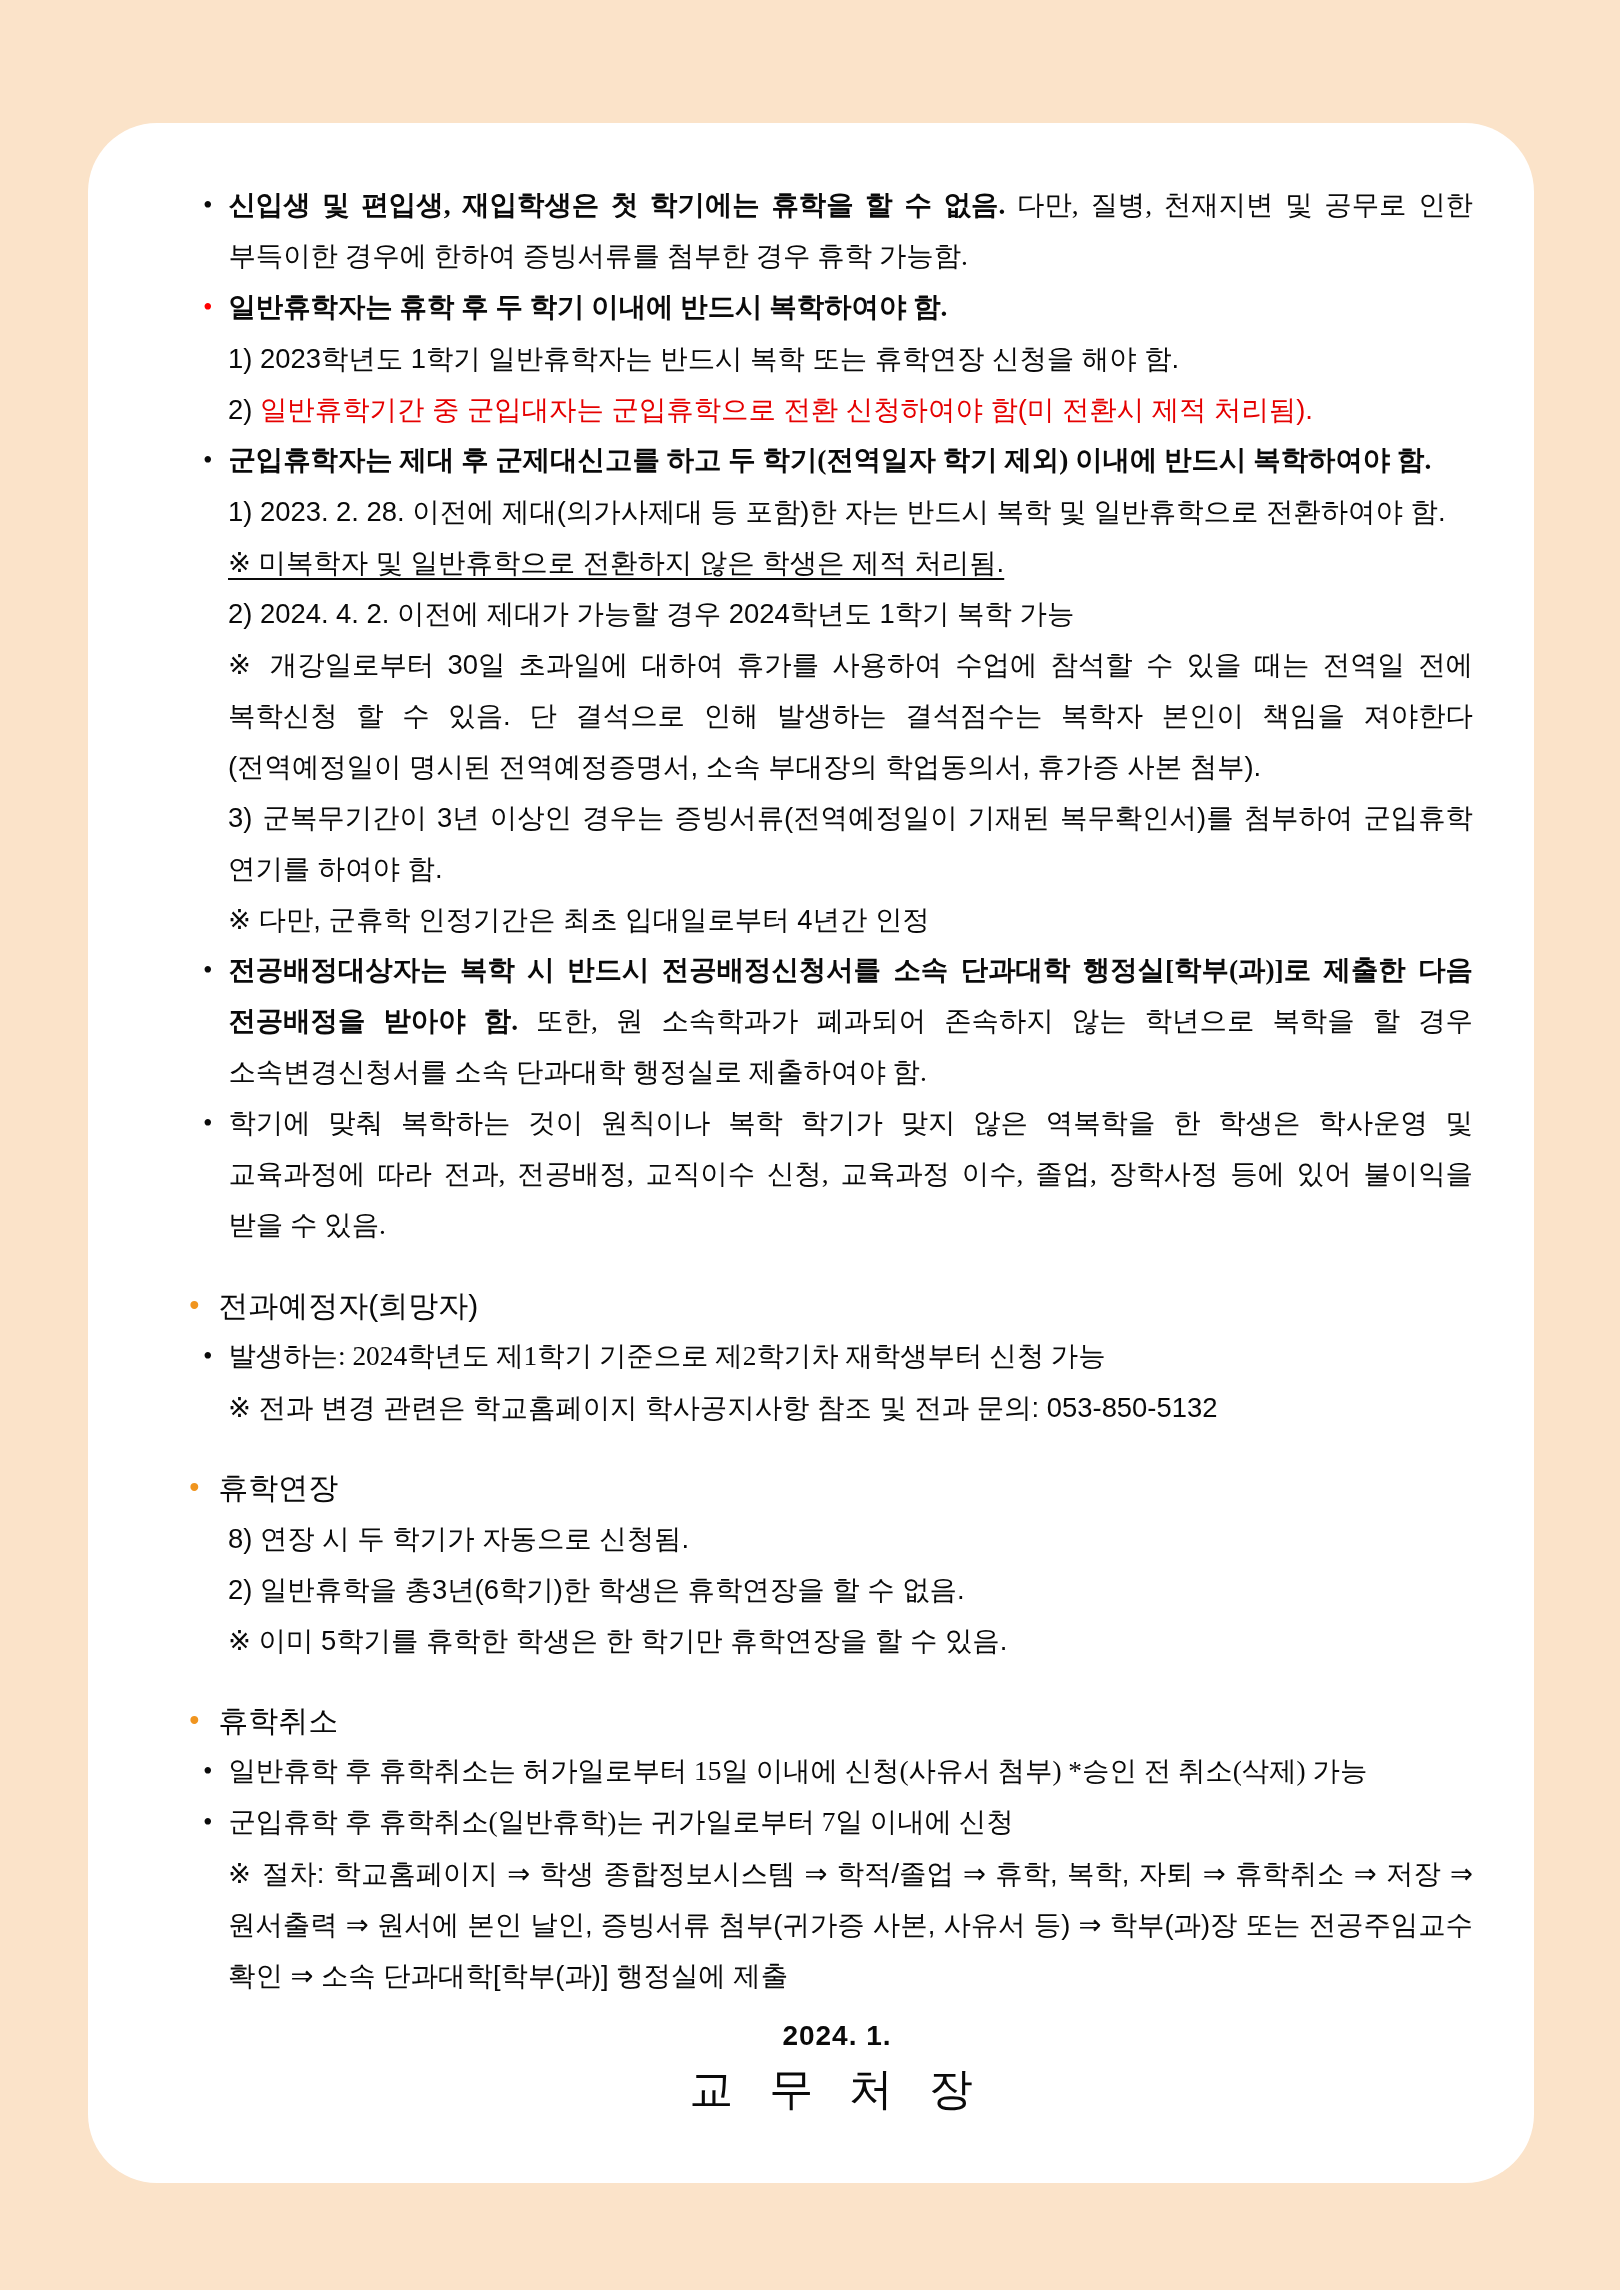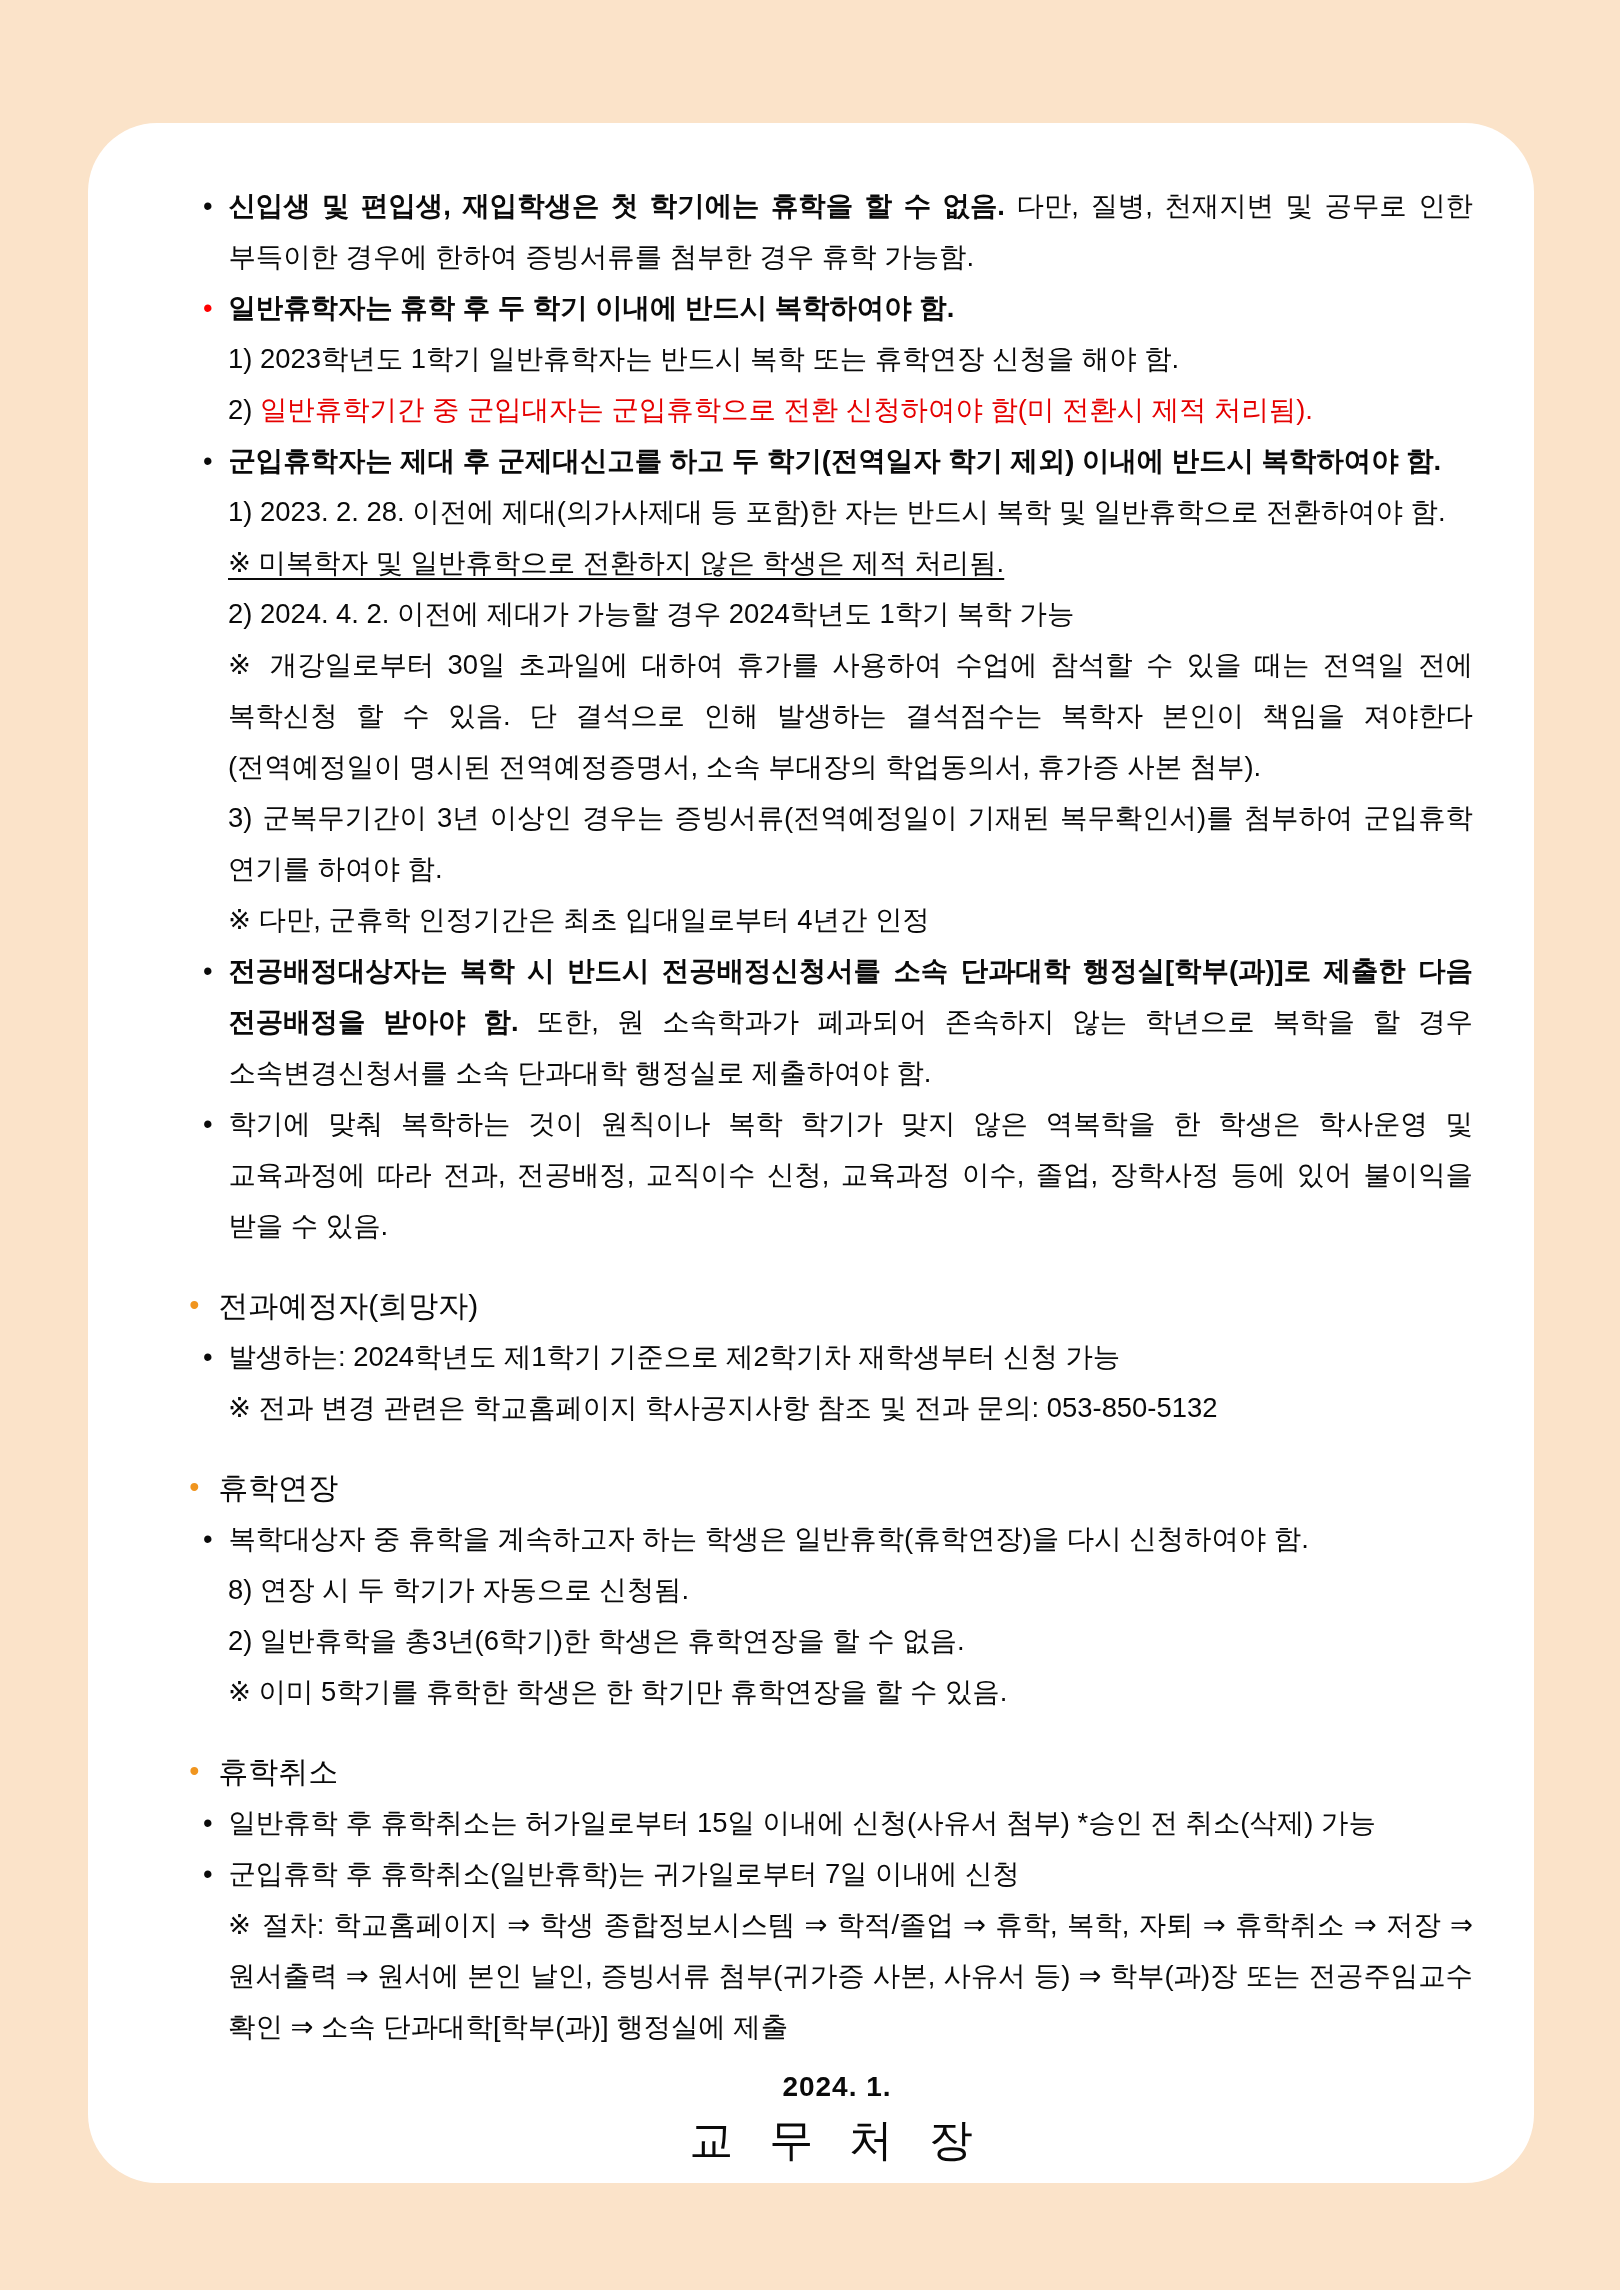--- a/index.html
+++ b/index.html
@@ -27,21 +27,21 @@
     border-radius:69px;
   }
   .content{
     padding:57px 61px 0 113px;
     font-size:27.4px;
     line-height:51px;
     text-align:justify;
     word-break:keep-all;
   }
   .line{margin:0;}
-  .bullet{position:relative;padding-left:27.4px;}
+  .bullet{position:relative;padding-left:27.4px;font-family:Liberation Serif, serif;}
   .bullet::before{
     content:"\2022";
     position:absolute;left:2px;top:0;
     color:var(--ink);
   }
   .bullet.bullet-red::before{color:var(--red-bullet);}
   .sub{margin-left:27px;}
   .header{
     position:relative;
     margin-left:-11.8px;
@@ -90,21 +90,20 @@
         <div class="line sub"><span>2) 2024. 4. 2. 이전에 제대가 가능할 경우 2024학년도 1학기 복학 가능</span></div>
         <div class="line sub"><span>※ 개강일로부터 30일 초과일에 대하여 휴가를 사용하여 수업에 참석할 수 있을 때는 전역일 전에 복학신청 할 수 있음. 단 결석으로 인해 발생하는 결석점수는 복학자 본인이 책임을 져야한다(전역예정일이 명시된 전역예정증명서, 소속 부대장의 학업동의서, 휴가증 사본 첨부).</span></div>
         <div class="line sub"><span>3) 군복무기간이 3년 이상인 경우는 증빙서류(전역예정일이 기재된 복무확인서)를 첨부하여 군입휴학 연기를 하여야 함.</span></div>
         <div class="line sub"><span>※ 다만, 군휴학 인정기간은 최초 입대일로부터 4년간 인정</span></div>
         <div class="line bullet bullet bullet-black"><span class="bold">전공배정대상자는 복학 시 반드시 전공배정신청서를 소속 단과대학 행정실[학부(과)]로 제출한 다음 전공배정을 받아야 함.</span><span> 또한, 원 소속학과가 폐과되어 존속하지 않는 학년으로 복학을 할 경우 소속변경신청서를 소속 단과대학 행정실로 제출하여야 함.</span></div>
         <div class="line bullet bullet bullet-black"><span>학기에 맞춰 복학하는 것이 원칙이나 복학 학기가 맞지 않은 역복학을 한 학생은 학사운영 및 교육과정에 따라 전과, 전공배정, 교직이수 신청, 교육과정 이수, 졸업, 장학사정 등에 있어 불이익을 받을 수 있음.</span></div>
         <div class="line header"><span>전과예정자(희망자)</span></div>
         <div class="line bullet bullet bullet-black"><span>발생하는: 2024학년도 제1학기 기준으로 제2학기차 재학생부터 신청 가능</span></div>
         <div class="line sub"><span>※ 전과 변경 관련은 학교홈페이지 학사공지사항 참조 및 전과 문의: 053-850-5132</span></div>
         <div class="line header"><span>휴학연장</span></div>
-        <div class="line bullet bullet bullet-black"><span>복학대상자 중 휴학을 계속하고자 하는 학생은 일반휴학(휴학연장)을 다시 신청하여야 함.</span></div>
         <div class="line sub"><span>8) 연장 시 두 학기가 자동으로 신청됨.</span></div>
         <div class="line sub"><span>2) 일반휴학을 총3년(6학기)한 학생은 휴학연장을 할 수 없음.</span></div>
         <div class="line sub"><span>※ 이미 5학기를 휴학한 학생은 한 학기만 휴학연장을 할 수 있음.</span></div>
         <div class="line header"><span>휴학취소</span></div>
         <div class="line bullet bullet bullet-black"><span>일반휴학 후 휴학취소는 허가일로부터 15일 이내에 신청(사유서 첨부) *승인 전 취소(삭제) 가능</span></div>
         <div class="line bullet bullet bullet-black"><span>군입휴학 후 휴학취소(일반휴학)는 귀가일로부터 7일 이내에 신청</span></div>
         <div class="line sub"><span>※ 절차: 학교홈페이지 ⇒ 학생 종합정보시스템 ⇒ 학적/졸업 ⇒ 휴학, 복학, 자퇴 ⇒ 휴학취소 ⇒ 저장 ⇒ 원서출력 ⇒ 원서에 본인 날인, 증빙서류 첨부(귀가증 사본, 사유서 등) ⇒ 학부(과)장 또는 전공주임교수 확인 ⇒ 소속 단과대학[학부(과)] 행정실에 제출</span></div>
       </div>
     <div class="footer">
       <div class="date">2024. 1.</div>

